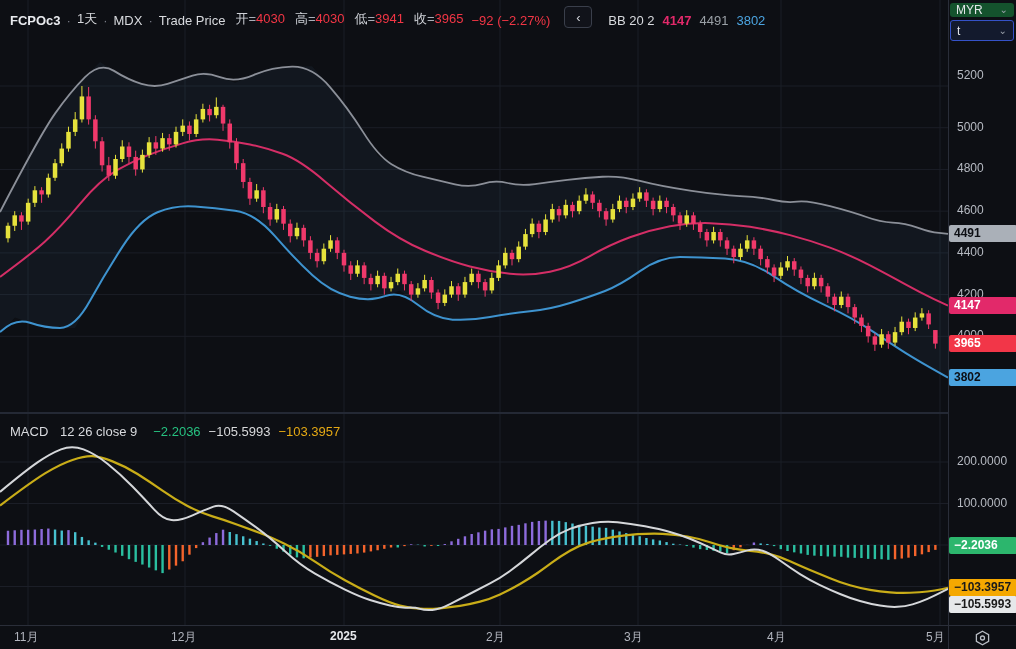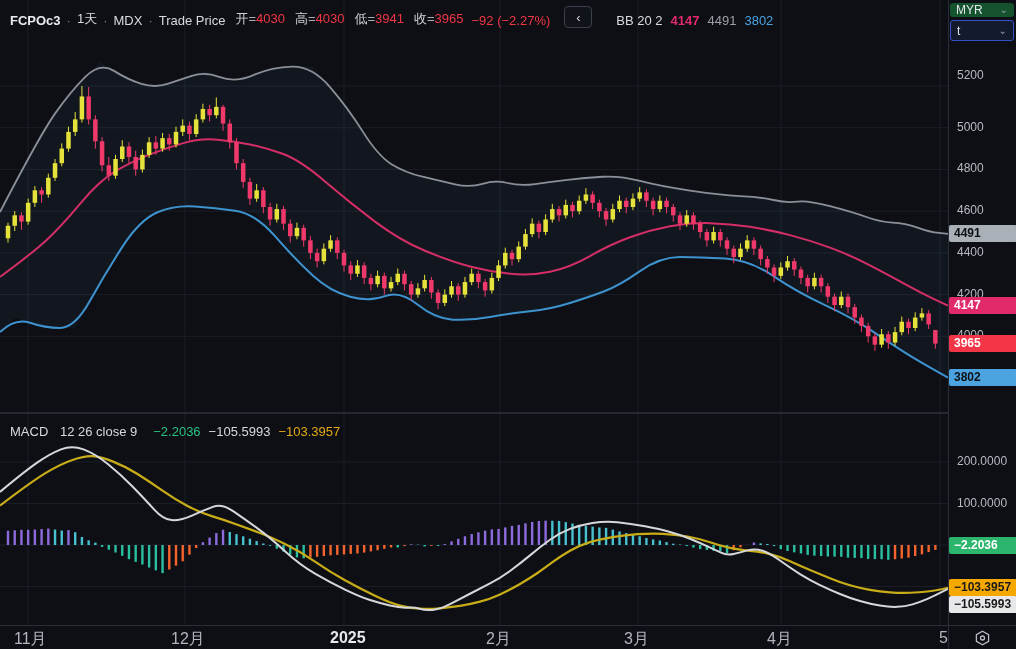--- a/index.html
+++ b/index.html
@@ -14,41 +14,41 @@
            font-size:13px;color:#d8dade;white-space:nowrap;z-index:6;}
   .top-row .sym{font-weight:bold;color:#e8eaee;}
   .top-row .dot{color:#787b86;margin:0 6px;}
   .top-row .fld{margin-left:10px;color:#cfd2d8;}
   .top-row .fld .eq{color:#a8adb6;}
   .top-row .val{color:#f23645;}
   .top-row .chg{margin-left:8px;color:#f23645;}
   .collapse-btn{margin-left:14px;width:26px;height:20px;border:1px solid #3a3f4b;border-radius:4px;
                 display:flex;align-items:center;justify-content:center;color:#cfd2d8;font-size:13px;
                 background:rgba(20,22,30,.6);cursor:pointer;}
-  .bb-group{margin-left:24px;display:flex;align-items:center;gap:8px;font-size:13px;}
+  .bb-group{margin-left:16px;display:flex;align-items:center;gap:8px;font-size:13px;}
   .bb-name{color:#d8dade;}
   .bb-v1{font-weight:bold;}
   .selects{position:absolute;left:950px;top:3px;width:64px;z-index:7;}
   .select-box{height:14px;margin-bottom:3px;border-radius:3px;background:#14532d;display:flex;
               align-items:center;justify-content:space-between;padding:0 6px;color:#e4e6ea;
               font-size:12px;cursor:pointer;}
   .select-box.focus{background:#131a2d;border:1px solid #3552c8;height:19px;}
   .select-box .chev{color:#9aa0aa;font-size:10px;line-height:1;}
 
   .macd-header{position:absolute;left:10px;top:422px;height:18px;display:flex;align-items:center;
                font-size:13px;white-space:nowrap;z-index:6;color:#d8dade;}
   .macd-header span{margin-right:8px;}
 
   .axis-col{position:absolute;left:949px;top:0;width:67px;height:625px;z-index:4;}
   .tick{position:absolute;left:0;width:60px;text-align:left;padding-left:8px;font-size:12px;color:#b6bac2;}
   .badge{position:absolute;left:0;width:63px;height:17px;line-height:17px;border-radius:2px;
          font-size:12px;font-weight:bold;padding-left:5px;z-index:5;}
 
   .time-axis{position:absolute;left:0;top:626px;width:948px;height:23px;z-index:4;}
-  .tlabel{position:absolute;top:3px;font-size:16px;color:#b2b5be;text-align:right;}
+  .tlabel{position:absolute;top:3px;font-size:12px;color:#b2b5be;text-align:right;}
   .tlabel.strong{color:#e6e8ec;font-weight:bold;}
   .axis-corner{position:absolute;left:949px;top:626px;width:67px;height:23px;display:flex;
                align-items:center;justify-content:center;cursor:pointer;}
   .watermark{position:absolute;right:2px;bottom:16px;font-size:43px;letter-spacing:1px;
              color:#c9ccd2;opacity:.88;z-index:8;font-weight:400;}
 </style>
 </head>
 <body>
 
 <div class="root">

